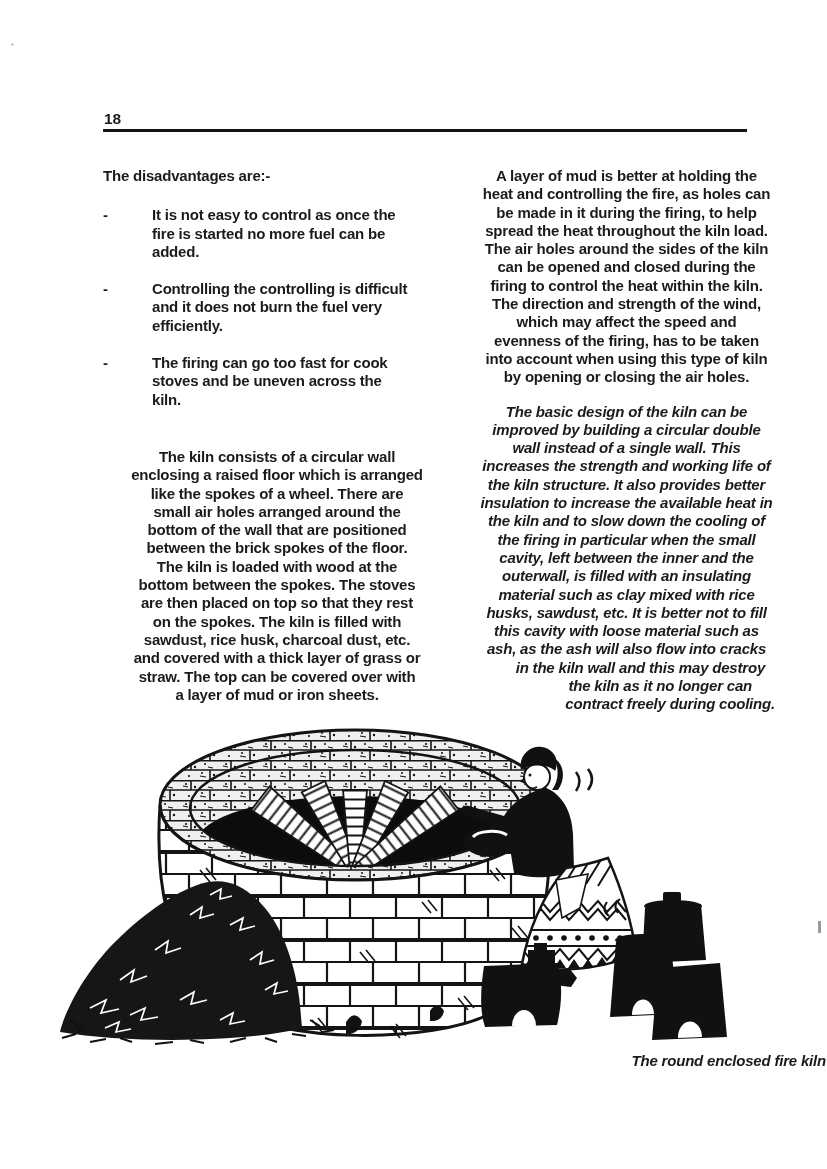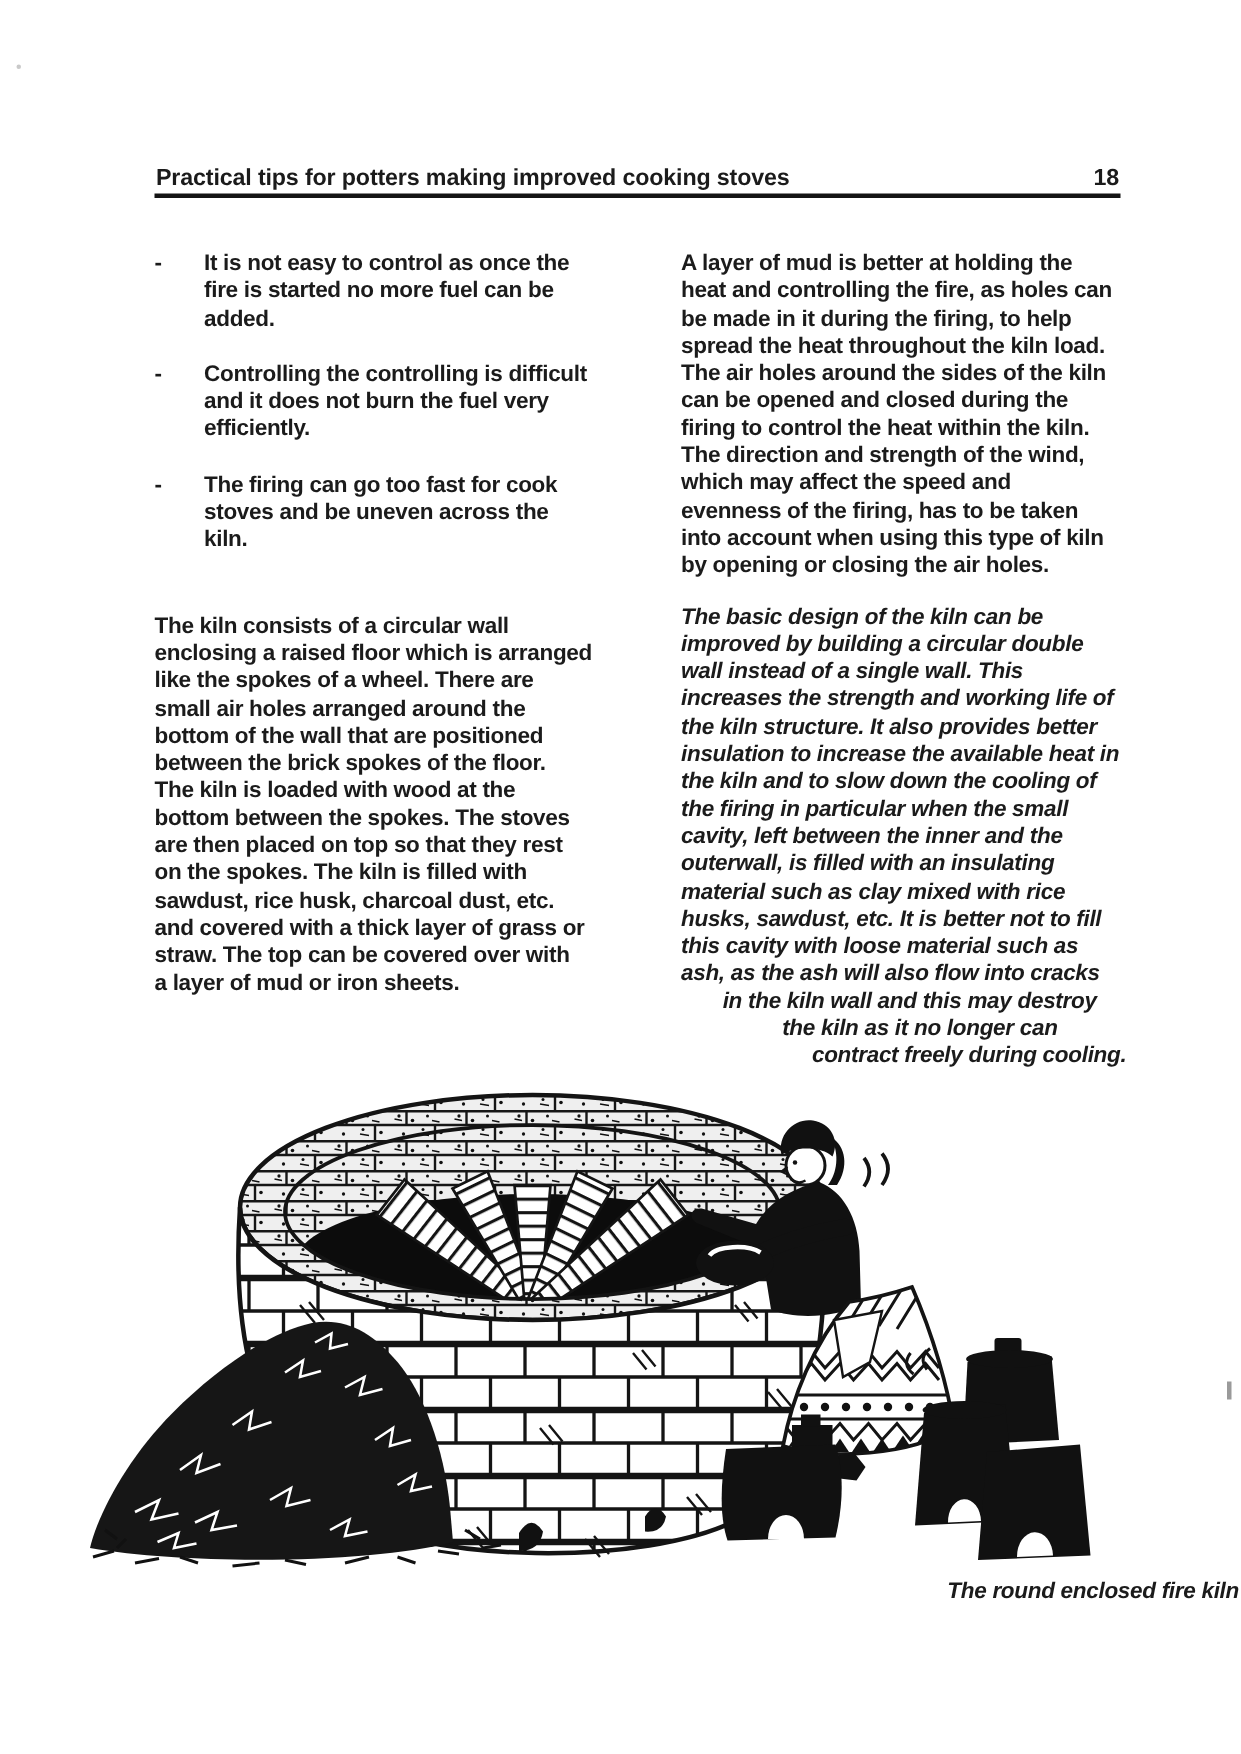--- a/index.html
+++ b/index.html
@@ -9,39 +9,39 @@
   .header-row{left:104px;top:110px;width:642px;display:flex;justify-content:space-between;
               font-size:15.5px;font-weight:600;letter-spacing:-0.1px;}
   .header-rule{left:103px;top:129px;width:644px;height:3px;background:#141414;}
   .col{font-size:15px;font-weight:600;line-height:18.3px;letter-spacing:-0.2px;}
   .col-left{left:103px;top:167px;width:348px;}
   .col-right{left:454px;top:167px;width:345px;}
   .prewrap{white-space:pre-wrap;}
   .intro{margin:0 0 21px 0;}
   .bullet{display:flex;margin:0 0 19px 0;}
   .bullet .marker{width:33px;flex:0 0 33px;}
-  .bullet .btext{flex:1;}
-  .para{margin:0;}
+  .bullet .btext{flex:1;margin-left:16px;}
+  .para{margin:0;text-align:center;}
   .para + .para{margin-top:16px;font-style:italic;}
   .kiln-art{left:60px;top:720px;width:700px;height:330px;}
   .caption{left:60px;top:1052px;width:700px;padding-left:66px;box-sizing:content-box;
            text-align:right;font-size:15px;font-style:italic;font-weight:600;letter-spacing:-0.2px;}
   .speck-a{left:11px;top:43px;width:3px;height:3px;background:#c9c9c9;border-radius:50%;}
   .speck-b{left:818px;top:921px;width:3px;height:12px;background:#9a9a9a;}
 </style>
 </head>
 <body>
 
 <div class="abs header-row">
-  <span>Practical tips for potters making improved cooking stoves</span>
   <span>18</span>
 </div>
 <div class="abs header-rule"></div>
 
 <div class="abs col col-left">
+  <p class="intro prewrap">The disadvantages are:-</p>
   <div class="bullet">
     <span class="marker">-</span>
     <span class="btext prewrap">It is not easy to control as once the
 fire is started no more fuel can be
 added.</span>
   </div>
   <div class="bullet">
     <span class="marker">-</span>
     <span class="btext prewrap">Controlling the controlling is difficult
 and it does not burn the fuel very

